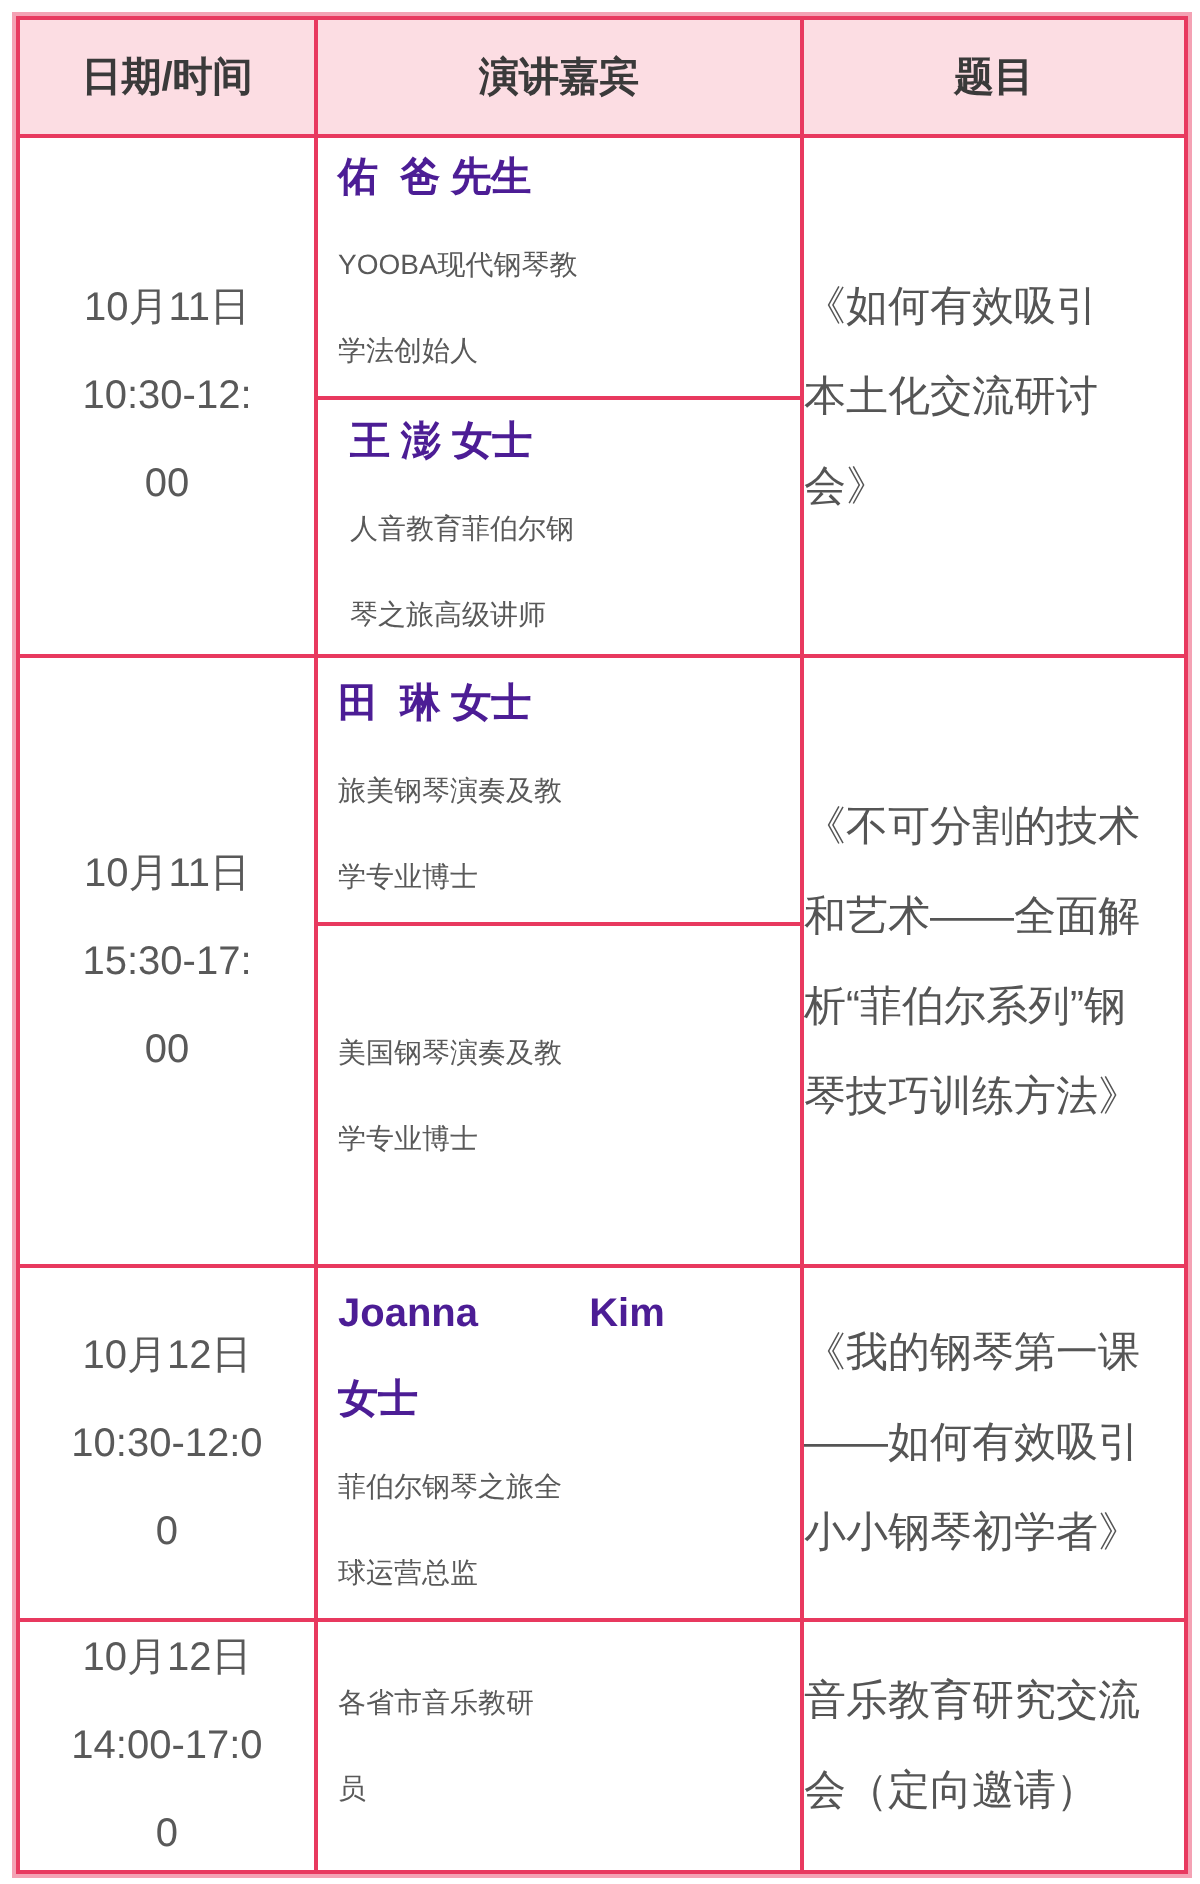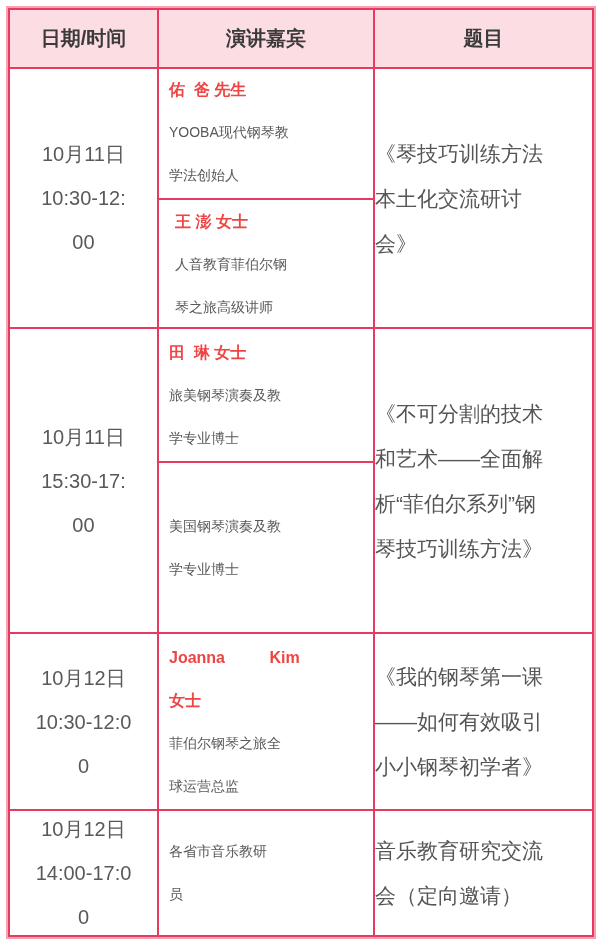--- a/index.html
+++ b/index.html
@@ -34,21 +34,21 @@
     flex-direction: column;
     justify-content: center;
   }
   .col-time {
     width: 147px;
     flex: 0 0 auto;
     align-items: center;
     text-align: center;
   }
   .col-speaker {
-    width: 218px;
+    width: 245px;
     flex: 0 0 auto;
     border-left: 2px solid #e8395f;
     border-right: 2px solid #e8395f;
     padding: 0;
   }
   .col-topic {
     flex: 1 1 auto;
     padding: 0 0;
   }
   
@@ -82,23 +82,23 @@
     padding: 0 10px;
     flex: 1 1 auto;
   }
   .speaker-sub + .speaker-sub {
     border-top: 2px solid #e8395f;
   }
   .sub-h1 { flex: 0 0 130px; }
   .sub-h2 { flex: 0 0 128px; padding-left: 16px; }
   .sub-h3 { flex: 0 0 132px; }
   .speaker-name {
-    font-size: 16px;
+    font-size: 20px;
     font-weight: bold;
-    color: #ef4444;
+    color: #4c1d95;
     line-height: 43px;
     white-space: pre-wrap;
     word-break: break-all;
   }
   .speaker-desc {
     font-size: 14px;
     color: #595959;
     line-height: 43px;
     white-space: pre-line;
   }
@@ -138,21 +138,21 @@
         <div class="speaker-desc">YOOBA现代钢琴教
 学法创始人</div>
       </div>
       <div class="speaker-sub sub-h2">
         <div class="speaker-name">王 澎 女士</div>
         <div class="speaker-desc">人音教育菲伯尔钢
 琴之旅高级讲师</div>
       </div>
     </div>
     <div class="cell col-topic">
-      <div class="topic-text">《琴技巧训练方法
+      <div class="topic-text">《如何有效吸引
 本土化交流研讨
 会》</div>
     </div>
   </div>
 
   <div class="row r2">
     <div class="cell col-time">
       <div class="time-text">10月11日
 15:30-17:
 00</div>

